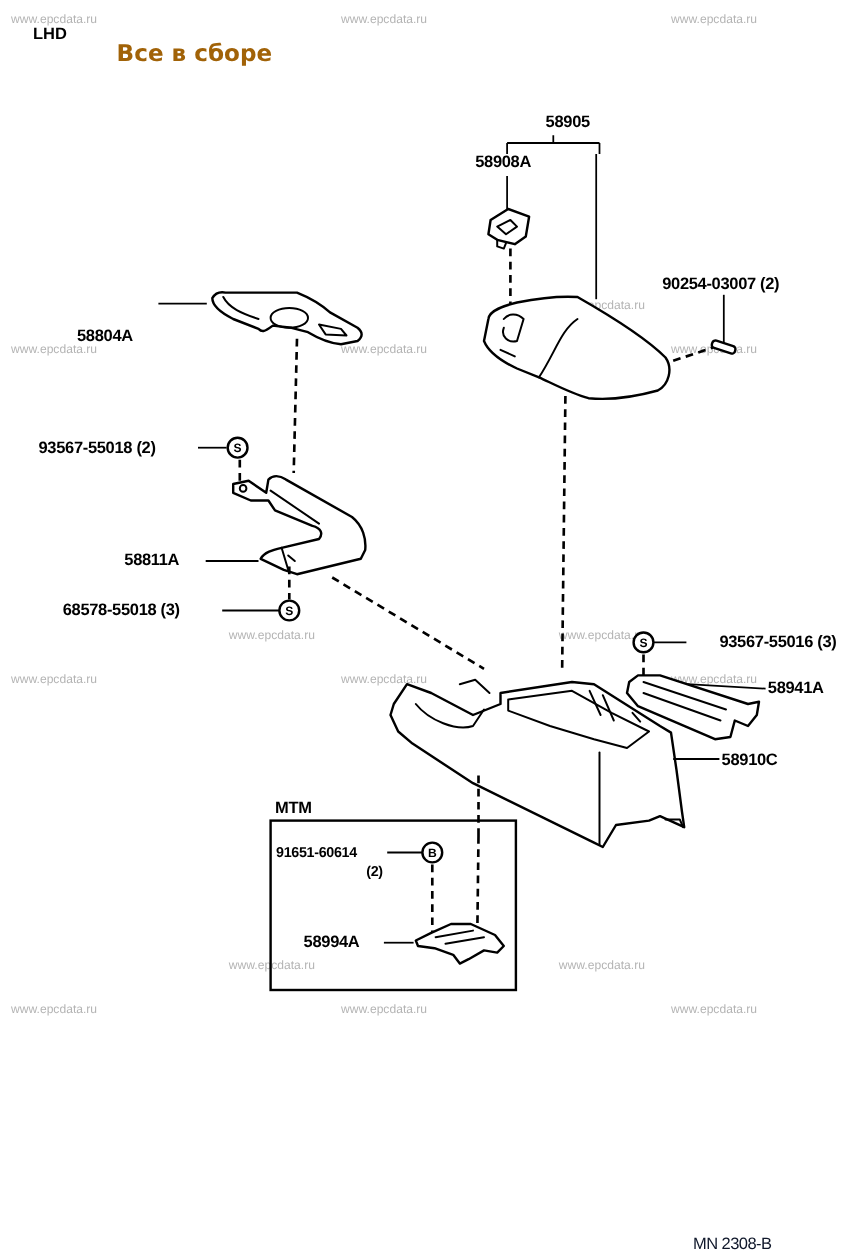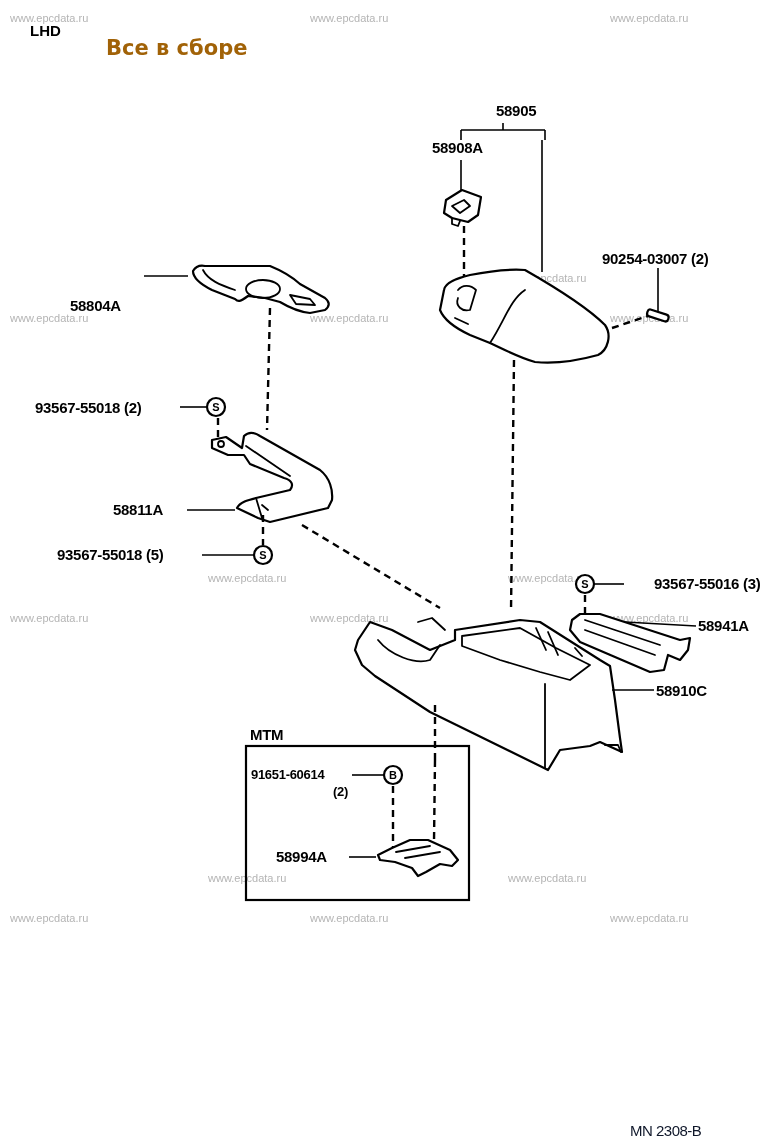--- a/index.html
+++ b/index.html
@@ -147,21 +147,21 @@
   </g>
   <path class="leader" d="M349,857 L376,857"></path>
 </svg>
 
 <div class="lbl" style="left:496px;top:102px;">58905</div>
 <div class="lbl" style="left:432px;top:139px;">58908A</div>
 <div class="lbl" style="left:602px;top:250px;">90254-03007 (2)</div>
 <div class="lbl" style="left:70px;top:267px;margin-top:30px;">58804A</div>
 <div class="lbl" style="left:35px;top:399px;">93567-55018 (2)</div>
 <div class="lbl" style="left:113px;top:501px;">58811A</div>
-<div class="lbl" style="left:57px;top:546px;">93567-55018 (5)</div>
+<div class="lbl" style="left:57px;top:546px;">68578-55018 (3)</div>
 <div class="lbl" style="left:626px;top:575px;margin-left:28px;">93567-55016 (3)</div>
 <div class="lbl" style="left:698px;top:617px;">58941A</div>
 <div class="lbl" style="left:656px;top:682px;">58910C</div>
 
 <div class="lbl" style="left:250px;top:726px;">MTM</div>
 <div class="lbl" style="left:251px;top:767px;font-size:13px;">91651-60614</div>
 <div class="lbl" style="left:333px;top:784px;font-size:13px;">(2)</div>
 <div class="lbl" style="left:276px;top:848px;">58994A</div>
 
 <div class="code">MN  2308-B</div>

